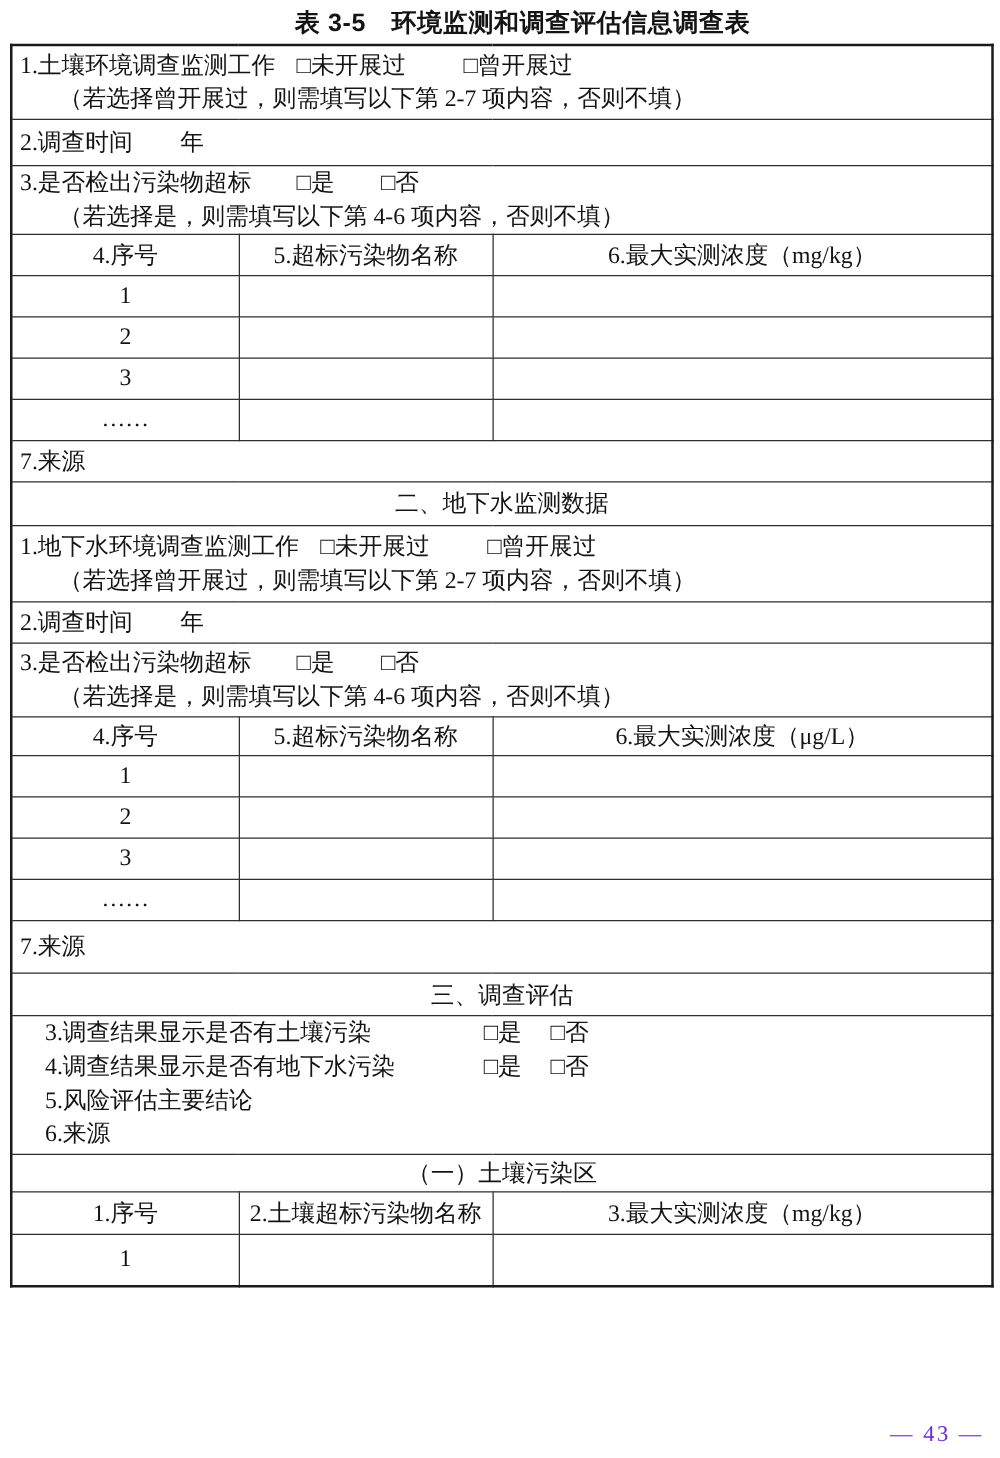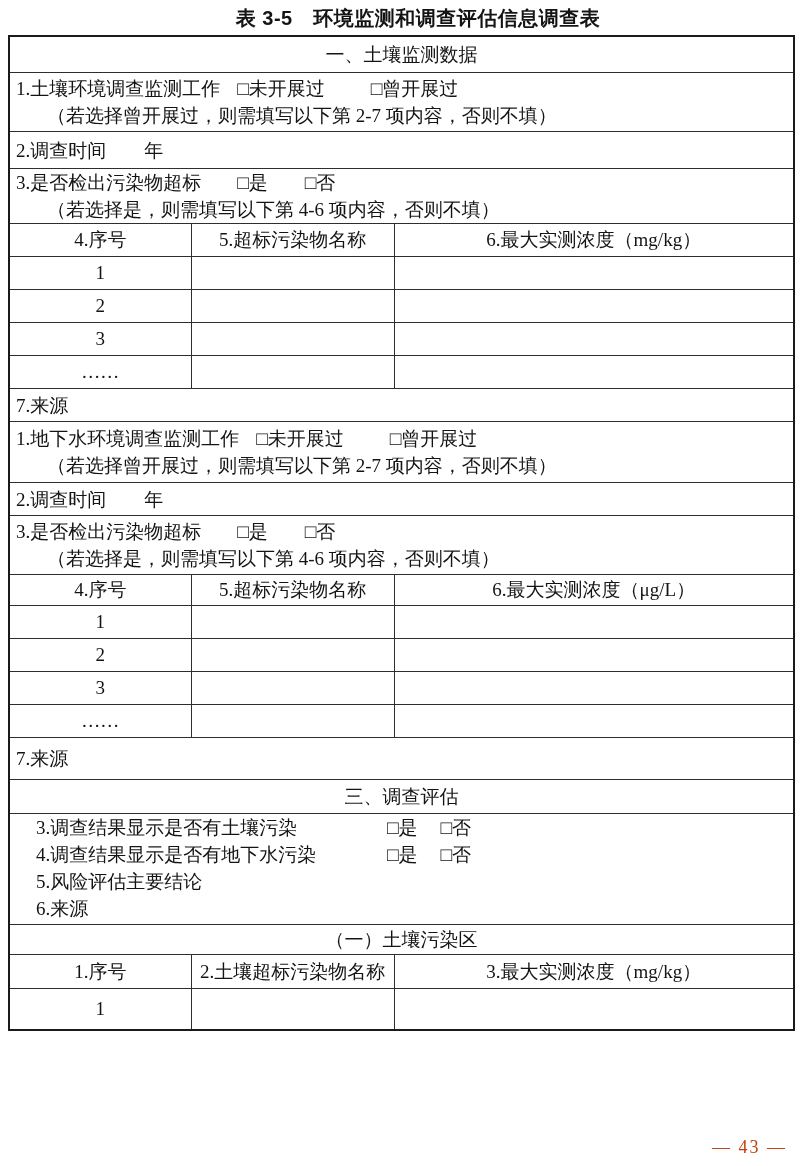--- a/index.html
+++ b/index.html
@@ -40,39 +40,36 @@
   .opt { white-space:nowrap; }
   .q1 .op-a { margin-left:17px; } .q1 .op-b { margin-left:46px; }
   .q3 .op-a { margin-left:36px; } .q3 .op-b { margin-left:37px; }
   .aq1 .op-a { margin-left:12px; } .aq1 .op-b { margin-left:50px; } .aq1 .op-c { margin-left:50px; }
   .fx .lb { display:inline-block; width:351px; }
   .fx .op-b { margin-left:23px; }
   .multi { padding-top:2px; }
   .multi .ln { line-height:27px; height:27px;padding-left:26px; }
   .pageno {
     position:absolute; top:1137px; right:13px;
-    font-size:18px; letter-spacing:2px; color:#c2410c;
+    font-size:18px; letter-spacing:2px; color:#6d28d9;
   }
 </style>
 </head>
 <body>
 
 <div class="doc-title">表 3-5　环境监测和调查评估信息调查表</div>
 
 <table class="form">
   <colgroup>
       <col style="width:182px">
       <col style="width:203px">
       <col style="width:400px">
     </colgroup>
 
   <tbody>
-      <tr>
-    <th colspan="3" class="sec h35">一、土壤监测数据</th>
-  </tr>
   <tr>
     <td colspan="3" class="h58 pad2">
       <div class="ln q1"><span class="lb">1.土壤环境调查监测工作</span><span class="opt op-a">□未开展过</span><span class="opt op-b">□曾开展过</span></div>
       <div class="note">（若选择曾开展过，则需填写以下第 2-7 项内容，否则不填）</div>
     </td>
   </tr>
   <tr>
     <td colspan="3" class="h36">
       <div class="ln">2.调查时间　　年</div>
     </td>
@@ -107,20 +104,23 @@
     <td class="c sub h32">……</td>
     <td></td>
     <td></td>
   </tr>
   <tr>
     <td colspan="3" class="h32">
       <div class="ln">7.来源</div>
     </td>
   </tr>
 
+  <tr>
+    <th colspan="3" class="sec h34">二、地下水监测数据</th>
+  </tr>
   <tr>
     <td colspan="3" class="h60 pad2">
       <div class="ln q1"><span class="lb">1.地下水环境调查监测工作</span><span class="opt op-a">□未开展过</span><span class="opt op-b">□曾开展过</span></div>
       <div class="note">（若选择曾开展过，则需填写以下第 2-7 项内容，否则不填）</div>
     </td>
   </tr>
   <tr>
     <td colspan="3" class="h32">
       <div class="ln">2.调查时间　　年</div>
     </td>

